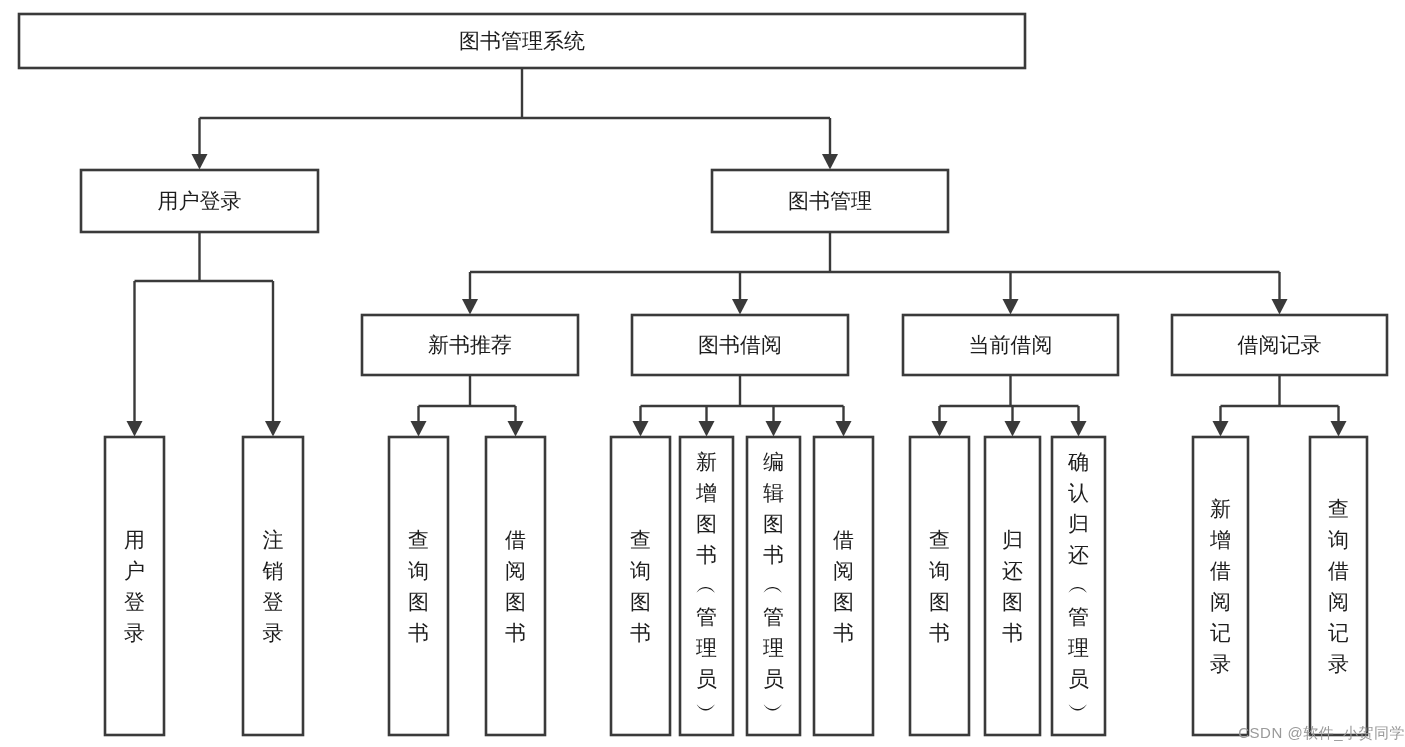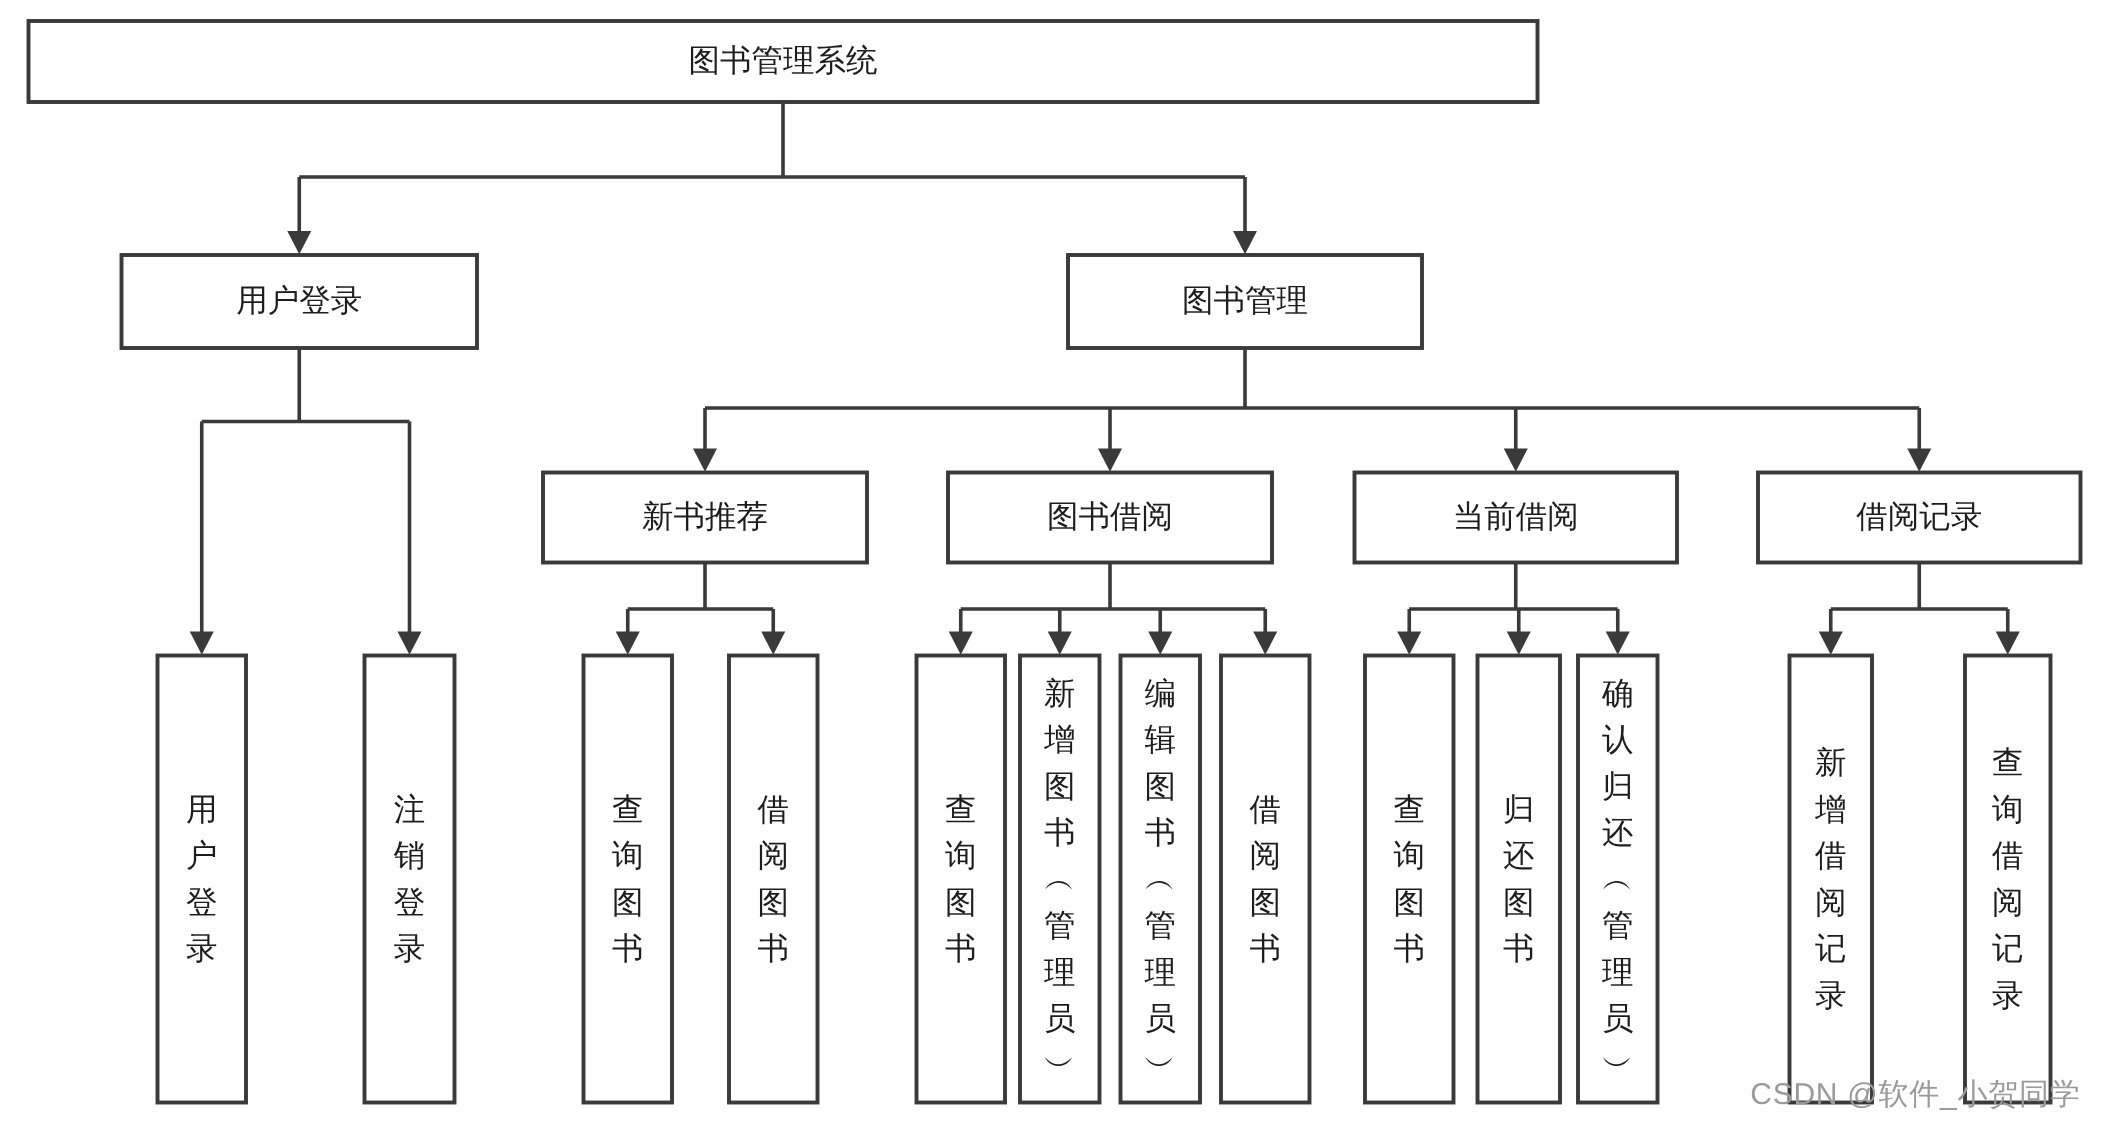--- a/index.html
+++ b/index.html
@@ -54,24 +54,24 @@
   .node-label-v {
     font-family: "Liberation Sans", "DejaVu Sans", sans-serif;
     font-size: 21px;
     fill: #1d1d1d;
     text-anchor: middle;
     dominant-baseline: middle;
     white-space: pre;
   }
   .watermark-text {
     position: absolute;
-    right: 18px;
+    right: 0;
     bottom: 4px;
     font-family: "Liberation Sans", "DejaVu Sans", sans-serif;
-    font-size: 20px;
+    font-size: 15px;
     color: #9a9a9a;
     letter-spacing: 0.5px;
     white-space: nowrap;
     pointer-events: none;
   }
 </style>
 </head>
 <body>
 
 <div id="diagram-root">

